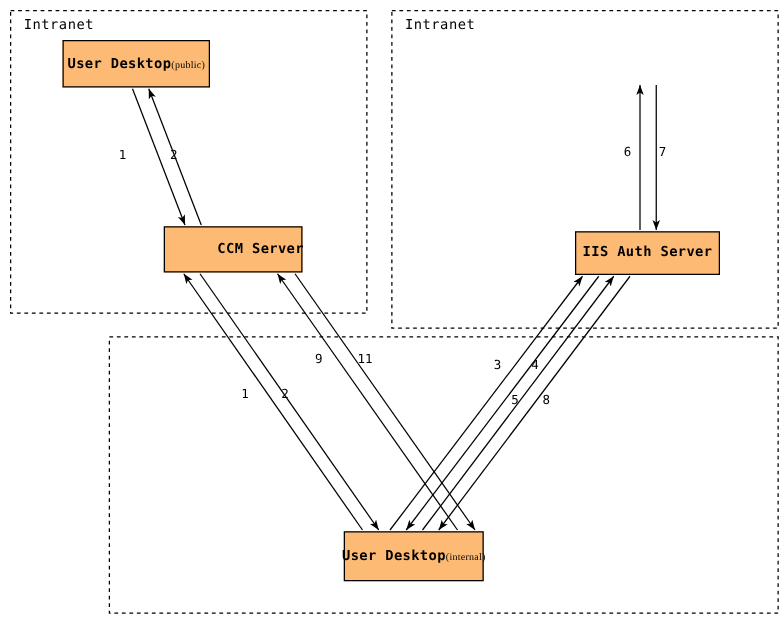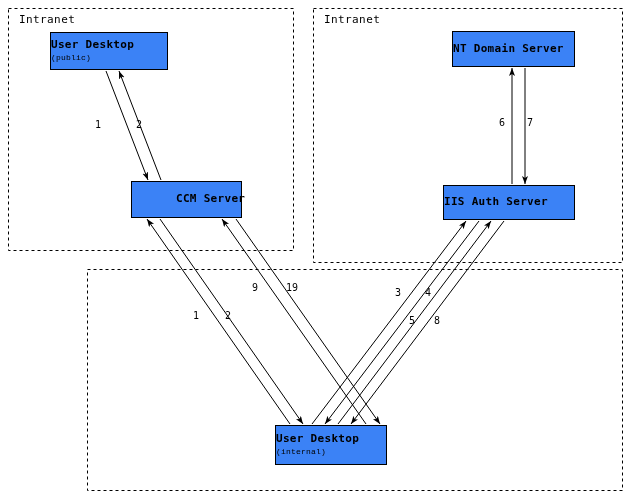--- a/index.html
+++ b/index.html
@@ -26,38 +26,37 @@
     position: absolute;
     font-family: "DejaVu Sans Mono", "Liberation Mono", monospace;
     font-size: 11px;
     color: #000000;
     letter-spacing: 0.4px;
     white-space: nowrap;
   }
   .node {
     position: absolute;
     border: 1px solid #000000;
-    background: #3b82f6;
+    background: #fdba74;
     box-sizing: border-box;
     display: flex;
-    flex-direction: column;
-    align-items: flex-start;
+    align-items: center;
     justify-content: center;
     color: #000000;
   }
   .node .title {
     font-family: "DejaVu Sans Mono", "Liberation Mono", monospace;
     font-size: 11px;
     font-weight: bold;
     letter-spacing: 0.3px;
     white-space: nowrap;
     line-height: 1.1;
   }
   .node .sub {
-    font-family: Liberation Mono, monospace;
+    font-family: Liberation Serif, serif;
     font-size: 8px;
     letter-spacing: 0.2px;
     white-space: nowrap;
     line-height: 1.2;
     margin-top: 2px;
   }
   .flow-label {
     position: absolute;
     font-family: "DejaVu Sans Mono", "Liberation Mono", monospace;
     font-size: 10px;
@@ -111,39 +110,36 @@
 
   <div class="node" style="left:50px; top:32px; width:118px; height:38px;">
     <div class="title">User Desktop</div>
     <div class="sub">(public)</div>
   </div>
 
   <div class="node" style="left:131px; top:181px; width:111px; height:37px;padding-left:44px;">
     <div class="title">CCM Server</div>
   </div>
 
-  <div class="node" style="left:452px; top:31px; width:123px; height:36px;">
-    <div class="title">NT Domain Server</div>
-  </div>
 
-  <div class="node" style="left:443px; top:185px; width:132px; height:35px;">
+  <div class="node" style="left:460px; top:185px; width:116px; height:35px;">
     <div class="title">IIS Auth Server</div>
   </div>
 
   <div class="node" style="left:275px; top:425px; width:112px; height:40px;">
     <div class="title">User Desktop</div>
     <div class="sub">(internal)</div>
   </div>
 
   <div class="flow-label" style="left:95px;  top:120px;">1</div>
   <div class="flow-label" style="left:136px; top:120px;">2</div>
   <div class="flow-label" style="left:499px; top:118px;">6</div>
   <div class="flow-label" style="left:527px; top:118px;">7</div>
   <div class="flow-label" style="left:193px; top:311px;">1</div>
   <div class="flow-label" style="left:225px; top:311px;">2</div>
   <div class="flow-label" style="left:252px; top:283px;">9</div>
-  <div class="flow-label" style="left:286px; top:283px;">19</div>
+  <div class="flow-label" style="left:286px; top:283px;">11</div>
   <div class="flow-label" style="left:395px; top:288px;">3</div>
   <div class="flow-label" style="left:425px; top:288px;">4</div>
   <div class="flow-label" style="left:409px; top:316px;">5</div>
   <div class="flow-label" style="left:434px; top:316px;">8</div>
 
 </div>
 
 </body></html>

